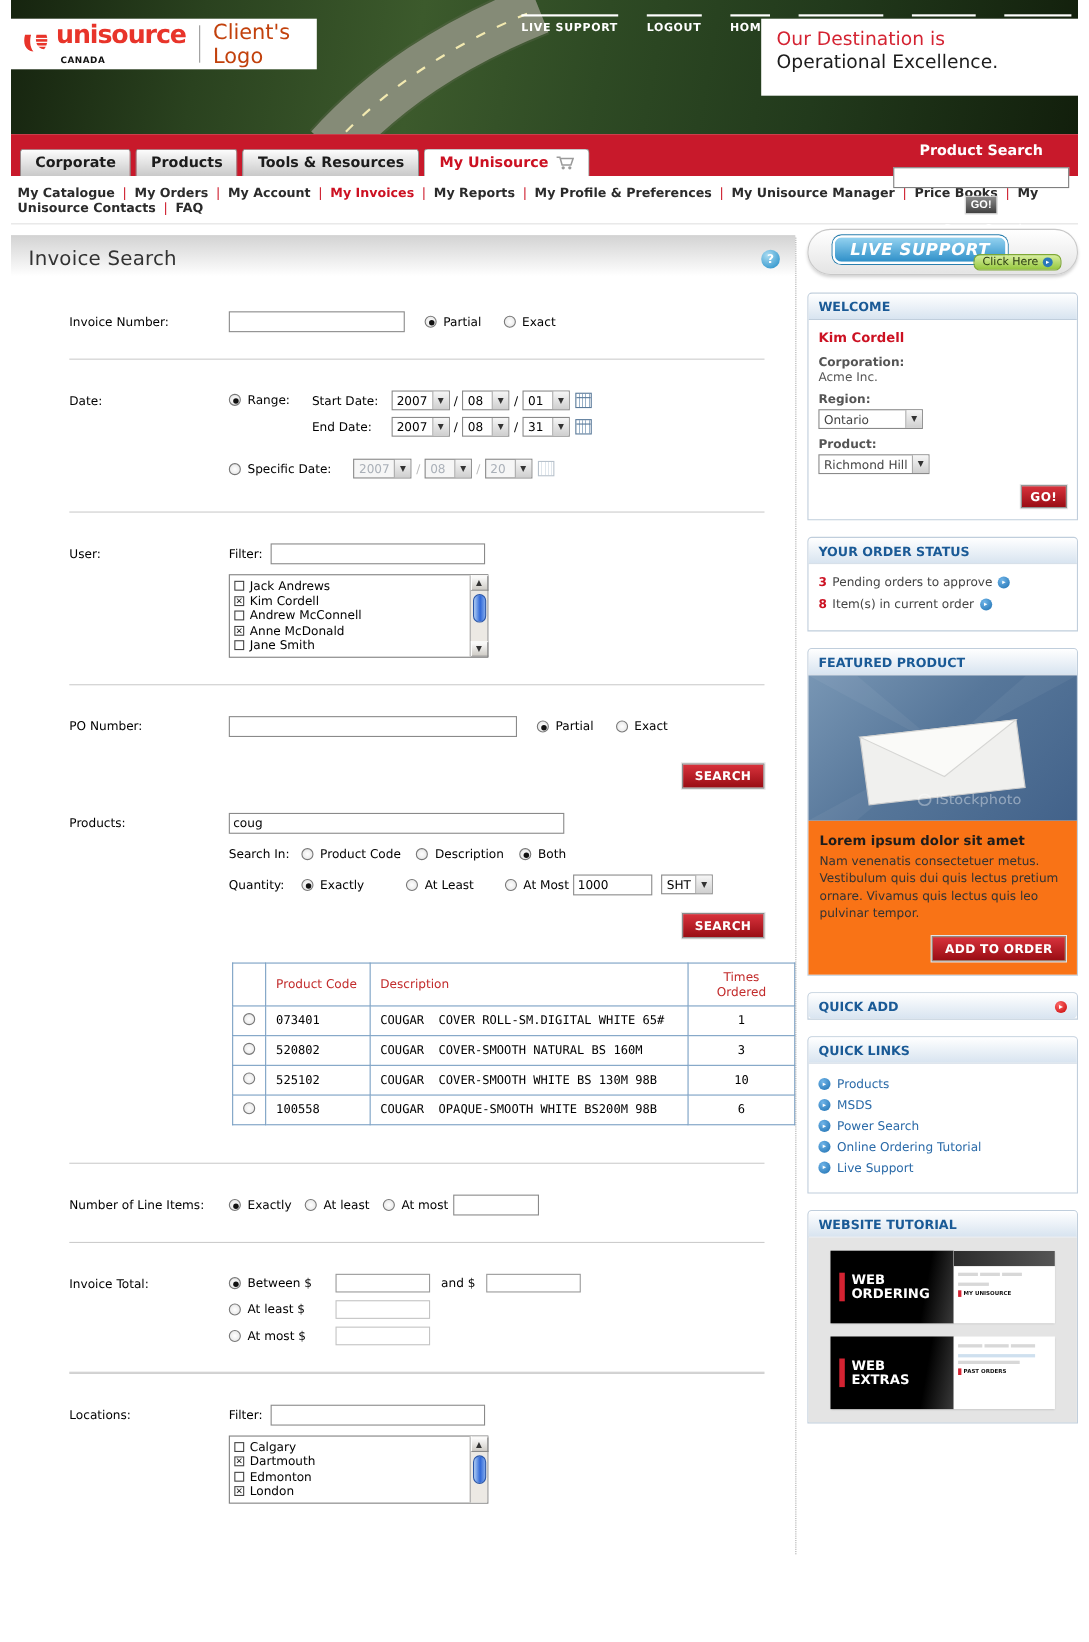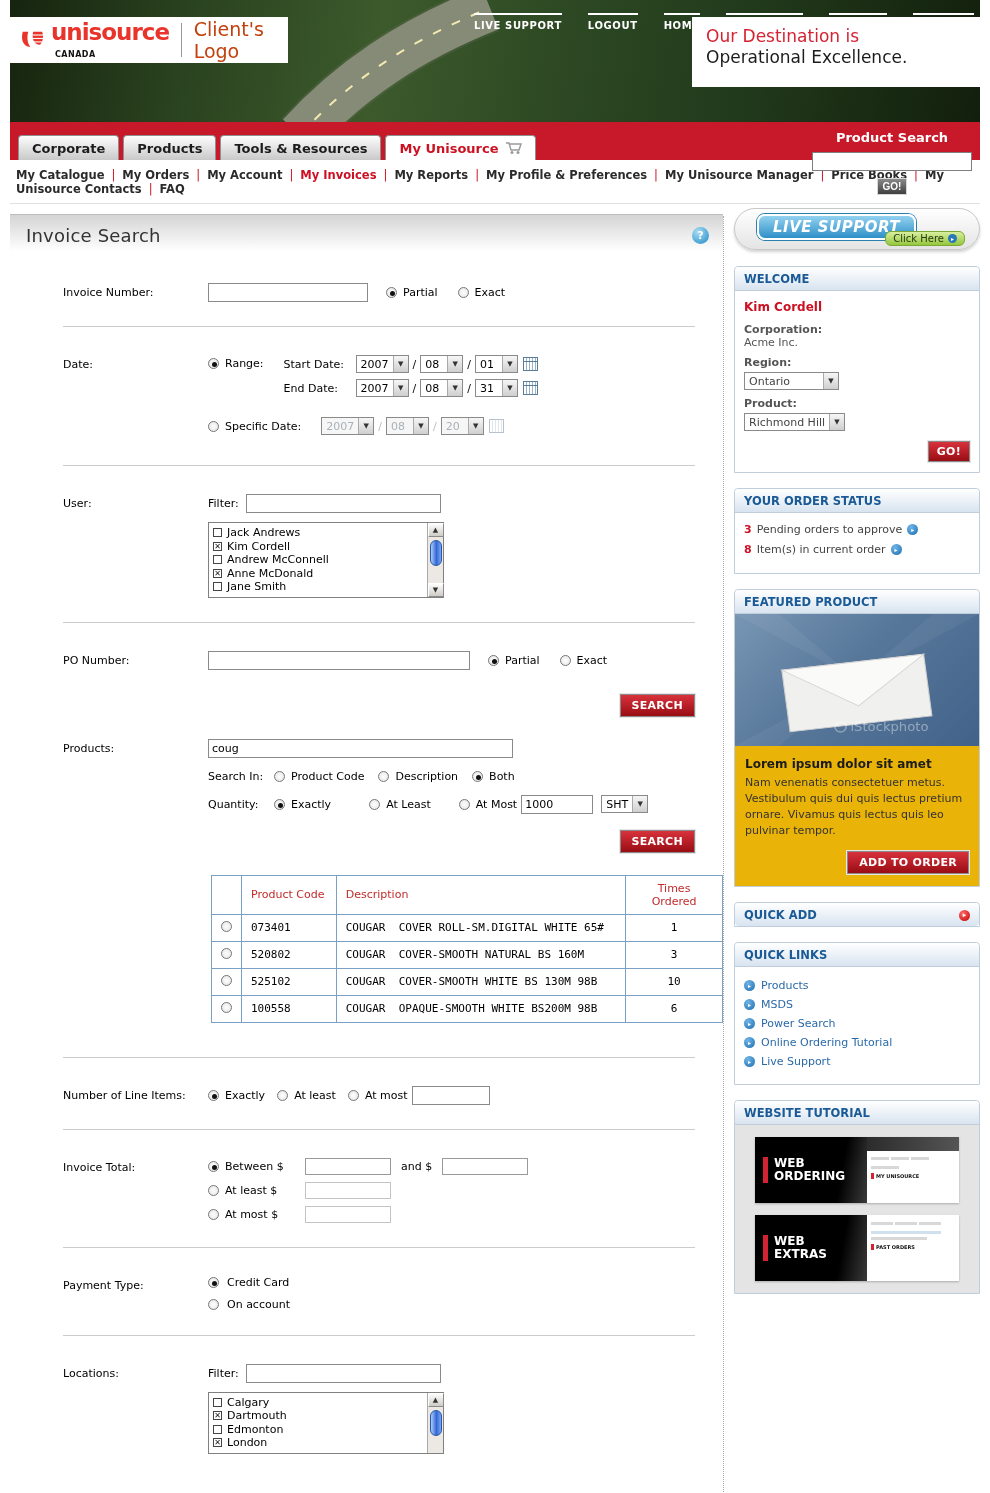--- a/index.html
+++ b/index.html
@@ -135,21 +135,21 @@
   .w-val { color:#555; }
   .w-sel { margin-top:3px; }
   .w-sel .ws-val { min-width:78px; }
   .go-row { display:flex; justify-content:flex-end; margin-top:10px; }
 
   .os-row { display:flex; align-items:center; gap:5px; margin:5px 0 7px; cursor:pointer; }
   .os-count { color:#cc1122; font-weight:bold; }
   .arrow-dot { width:11px; height:11px; border-radius:50%; background:radial-gradient(circle at 35% 30%,#6fb4e8,#1d6fb0); color:#fff; font-size:6px; line-height:11px; text-align:center; flex:none; }
 
   .feat-img { height:132px; background:linear-gradient(135deg,#7896b4 0%,#57779a 45%,#42628a 100%); position:relative; overflow:hidden; }
-  .feat-text { background:#eab308; padding:10px 10px 12px; font-size:11px; color:#333; line-height:1.45; }
+  .feat-text { background:#f97316; padding:10px 10px 12px; font-size:11px; color:#333; line-height:1.45; }
   .feat-heading { font-weight:bold; color:#1c1c1c; font-size:12px; margin-bottom:2px; }
   .feat-btn-row { display:flex; justify-content:flex-end; margin-top:12px; }
 
   .ql-row { display:flex; align-items:center; gap:6px; margin:6px 0; cursor:pointer; }
   .ql-link { color:#2a6aa8; }
 
   .tut-body { background:#e4e4e4; padding:12px 14px; }
   .thumb { display:flex; height:66px; margin:0 auto 12px; width:204px; box-shadow:0 1px 2px rgba(0,0,0,.25); cursor:pointer; }
   .thumb-left { flex:0 0 112px; background:linear-gradient(100deg,#000 75%,#3a3a3a); color:#fff; display:flex; align-items:center; padding-left:8px; }
   .red-bar { width:5px; height:26px; background:#d42332; margin-right:6px; }
@@ -511,33 +511,20 @@
             </div>
             <div class="it-row" style="margin-bottom:0">
               <span class="radio"></span>
               <span class="itlab">At most $</span>
               <input class="txt money lite" type="text" style="">
             </div>
           </div>
         </div>
         <div class="sep"></div>
 
-        <div class="frow">
-          <div class="flabel">Payment Type:</div>
-          <div>
-            <div class="it-row" style="margin-bottom:9px">
-              <span class="radio on"></span>
-              <span style="margin-left:8px">Credit Card</span>
-            </div>
-            <div class="it-row" style="margin-bottom:0">
-              <span class="radio"></span>
-              <span style="margin-left:8px">On account</span>
-            </div>
-          </div>
-        </div>
         <div class="sep"></div>
 
         <div class="frow">
           <div class="flabel">Locations:</div>
           <div>
             <div class="filter-row">
               <span style="margin-right:7px">Filter:</span>
               <input class="txt" style="width: 195px;" type="text" value="">
             </div>
             <div class="listbox">

